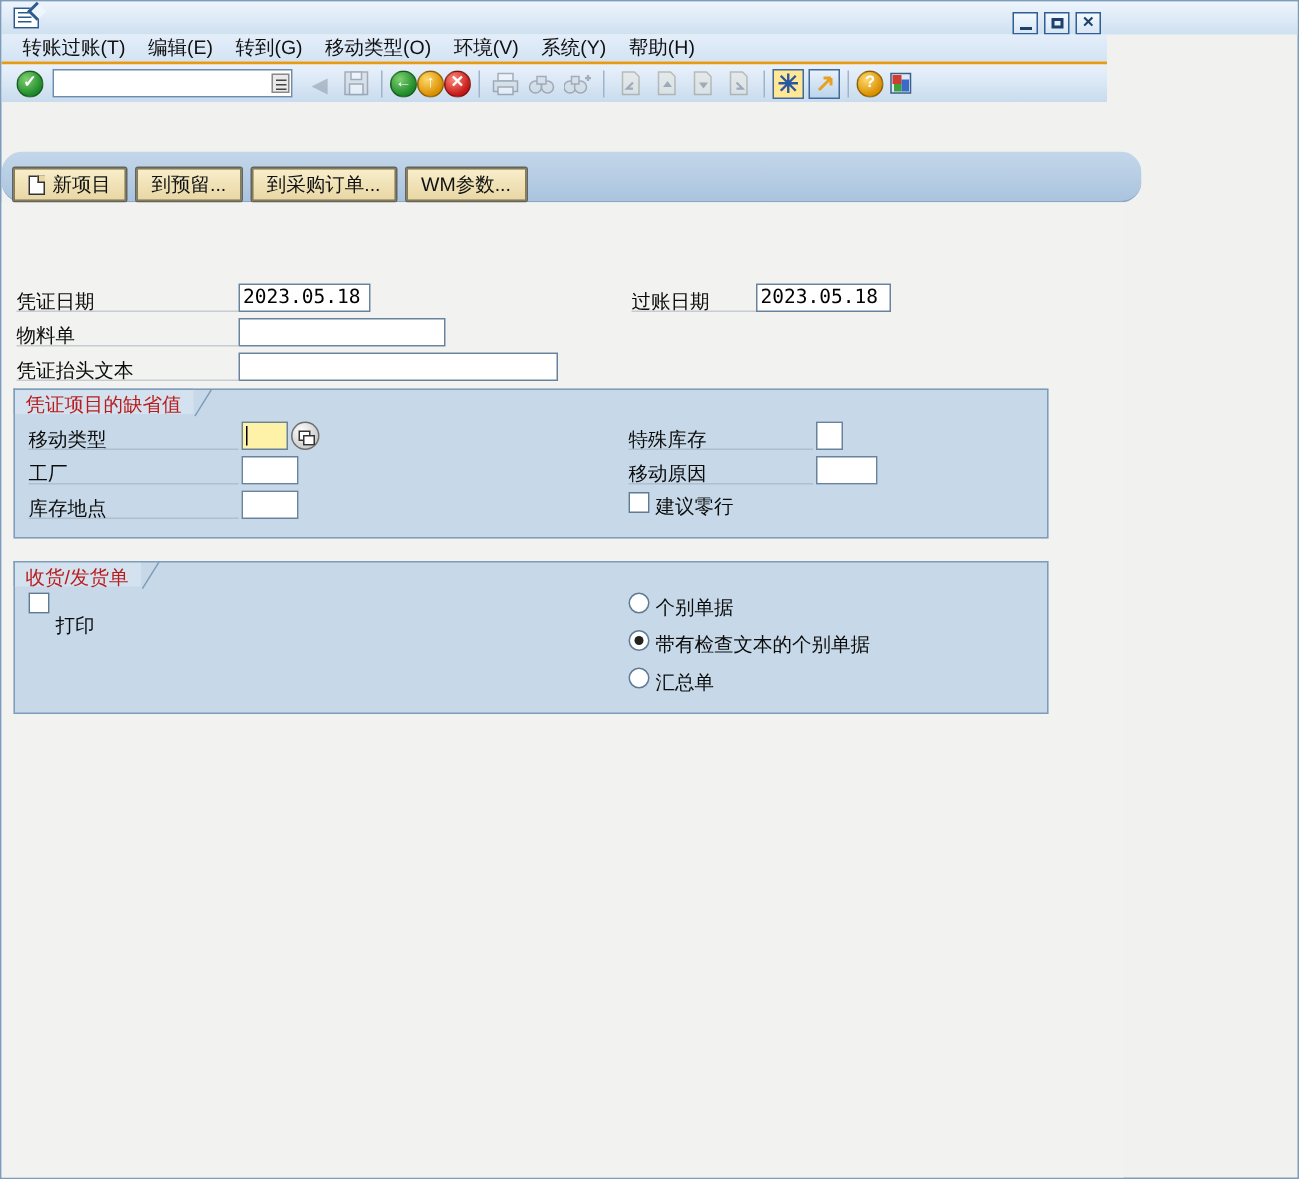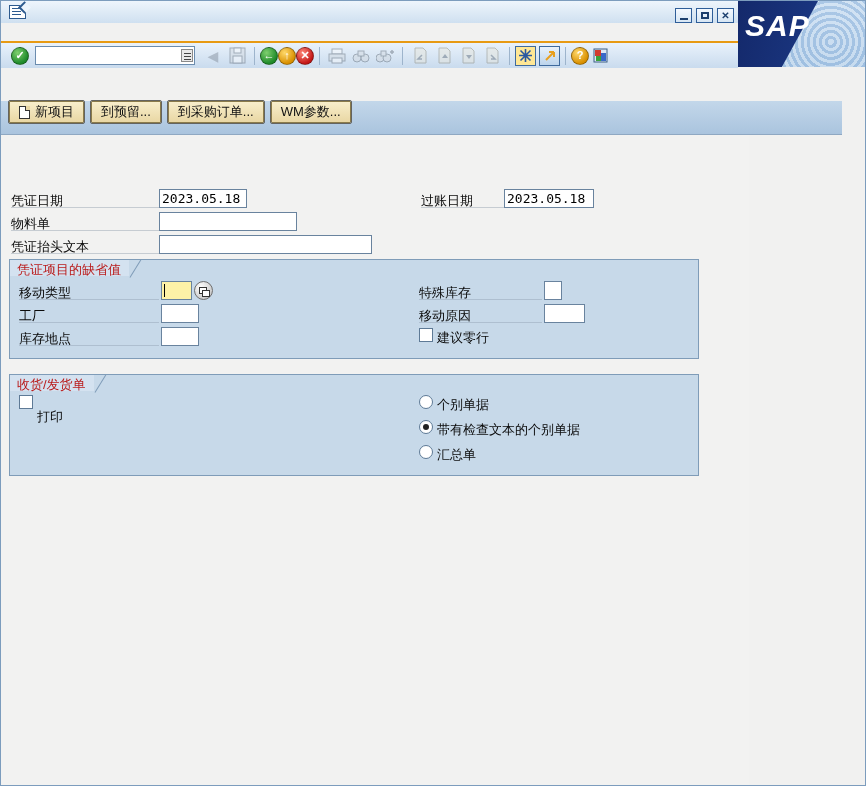--- a/index.html
+++ b/index.html
@@ -59,23 +59,23 @@
     background:linear-gradient(100deg,#14296b,#1e3f8f); 
     clip-path:polygon(0 0, 62% 0, 34% 100%, 0 100%); }
   .logo-text{ position:absolute; left:7px; top:8px; color:#fff; font-weight:bold;
     font-style:italic; font-size:30px; letter-spacing:1px; font-family:"Liberation Sans", sans-serif; }
   
   .screen-title{ position:absolute; left:0; top:67px; width:866px; height:32px; background:#fff;
     border-top:1px solid #9ab4cf; border-bottom:1px solid #c2c2c2;
     display:flex; align-items:center; padding-left:12px;
     font-size:16px; font-weight:bold; color:#1d3f74; }
   
-  .app-toolbar{ position:absolute; left:0; top:100px; width:841px; height:34px;
+  .app-toolbar{ position:absolute; left:0; top:100px; width:760px; height:34px;
     background:linear-gradient(#c3d7ea,#aac4de); border-bottom:1px solid #8fa8c2;
-    display:flex; align-items:flex-start; gap:7px; padding-left:8px; }
+    display:flex; align-items:flex-end; gap:7px; padding-left:8px;border-radius:14px; }
   .app-btn{ height:22px; background:linear-gradient(#f8eecb,#e9d7a4);
     border:1px solid #8b7b4a; outline:1px solid #63635f; border-radius:1px;
     display:flex; align-items:center; gap:5px; padding:0 9px; font-size:13px; color:#111; cursor:default; }
   .page-ico{ width:11px; height:13px; background:#fff; border:1px solid #333; position:relative; }
   .page-ico:before{ content:""; position:absolute; right:-1px; top:-1px; width:4px; height:4px;
     background:#e9d7a4; border-left:1px solid #333; border-bottom:1px solid #333; }
   
   .content{ position:absolute; left:0; top:134px; width:748px; height:652px; background:#f2f2f1; }
   .lbl{ position:absolute; font-size:13px; color:#0b0b0b; white-space:nowrap; }
   .guide{ position:absolute; height:1px; background:#c6ccd2; }
@@ -110,20 +110,29 @@
         </div>
       <div class="win-btn">
           <div class="maxbox"></div>
         </div>
       <div class="win-btn">
           <span>✕</span>
         </div>
     </div>
   </div>
 
+  <div class="menubar">
+    <span>转账过账(T)</span>
+    <span>编辑(E)</span>
+    <span>转到(G)</span>
+    <span>移动类型(O)</span>
+    <span>环境(V)</span>
+    <span>系统(Y)</span>
+    <span>帮助(H)</span>
+  </div>
   <div class="orange-line"></div>
 
   <div class="toolbar">
     <div class="circle c-green">✓</div>
     <div class="cmd-field">
       <input value="" style="">
       <div class="cmd-dd"></div>
     </div>
     <div class="tbi disabled" style="color:#5f86b2;font-size:14px;">◀</div>
     <div class="tbi disabled">
@@ -201,24 +210,20 @@
     <div class="tbi">
       <svg width="16" height="16">
           <rect x="1" y="1" width="13" height="13" fill="#dfe9f4" stroke="#3a5f86"></rect>
           <rect x="2" y="2" width="6" height="6" fill="#d23b2f"></rect>
           <rect x="8" y="5" width="5" height="8" fill="#3a69c8"></rect>
           <rect x="3" y="8" width="5" height="5" fill="#3aa23a"></rect>
         </svg>
     </div>
   </div>
 
-  <div class="logo">
-    <div class="logo-navy"></div>
-    <div class="logo-text">SAP</div>
-  </div>
 
 
   <div class="app-toolbar">
     <div class="app-btn">
       <span class="page-ico"></span>
       <span>新项目</span>
     </div>
     <div class="app-btn">
       <span>到预留...</span>
     </div>

